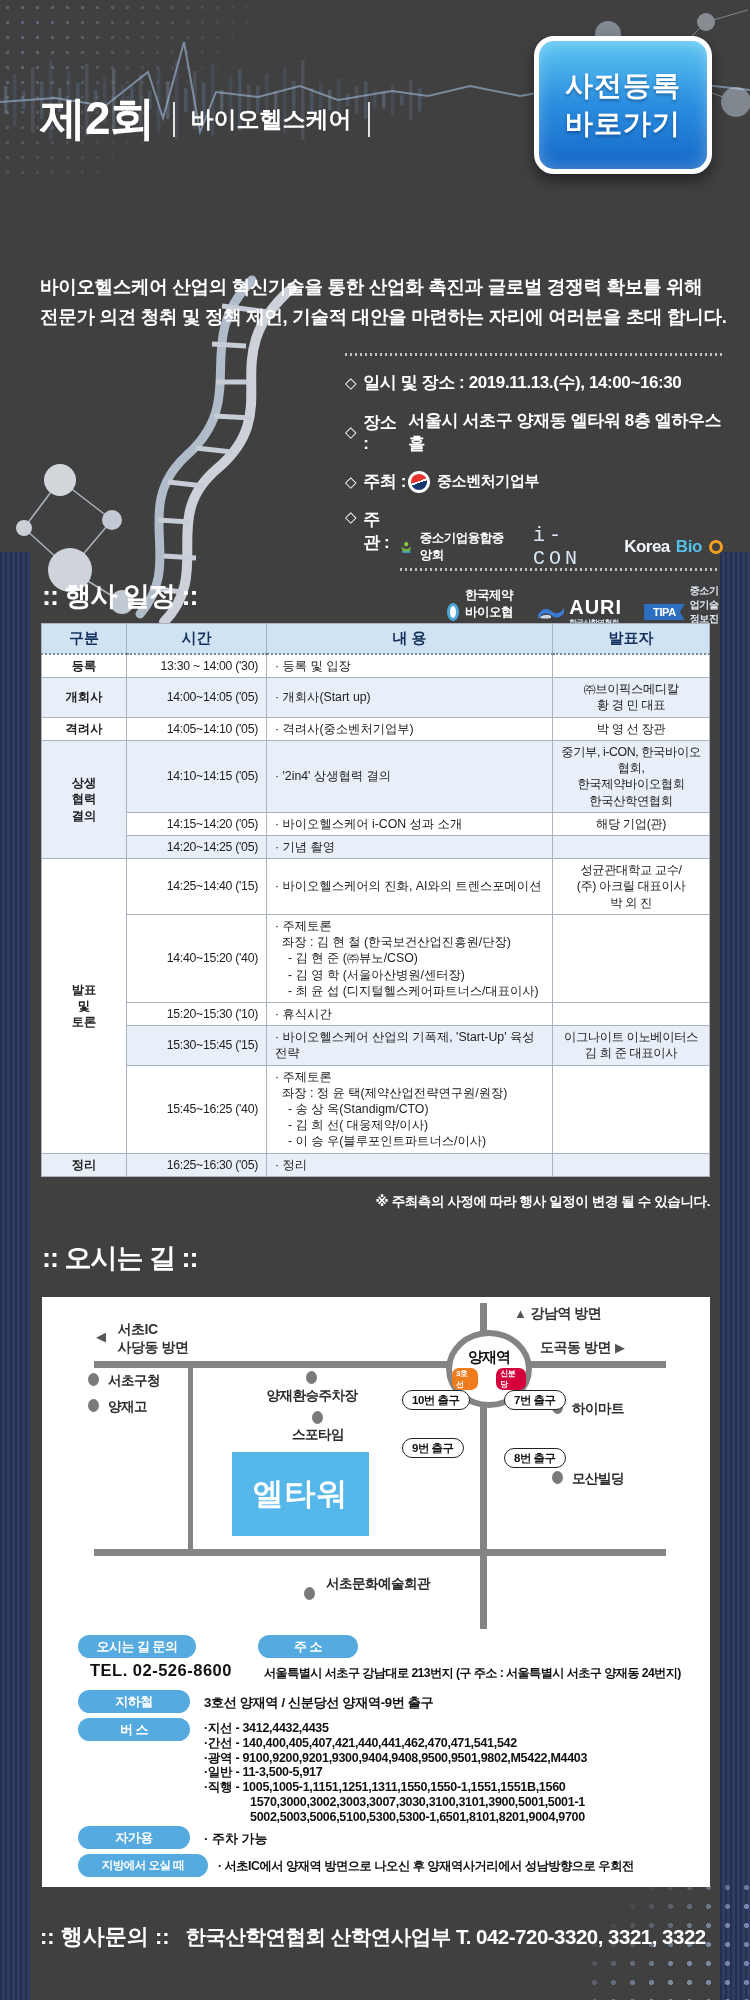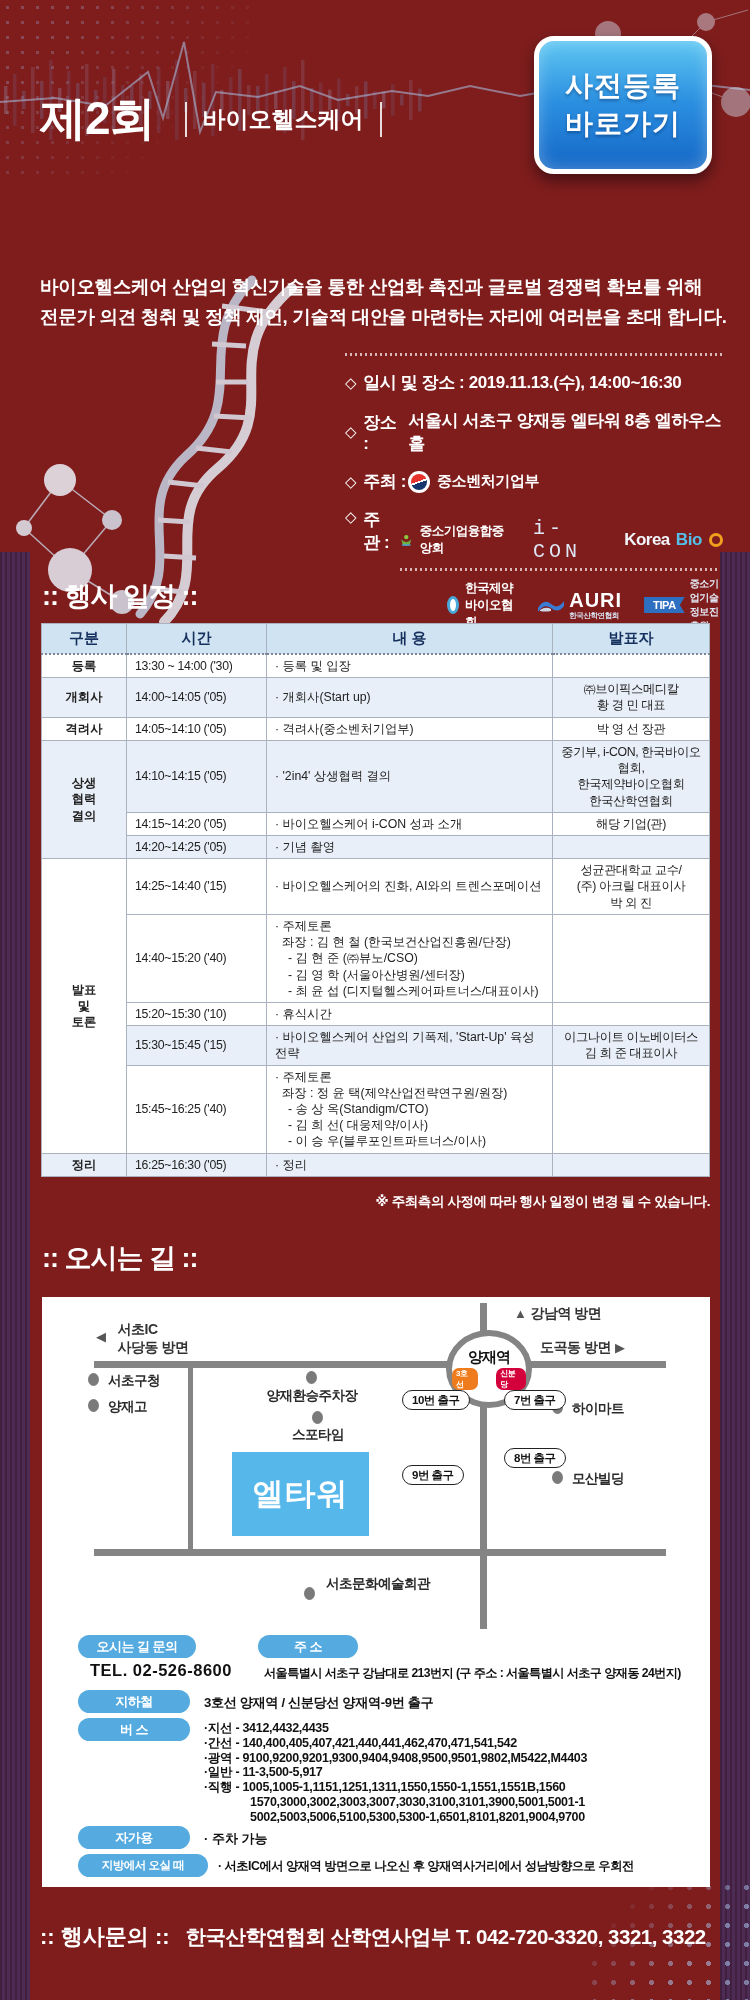--- a/index.html
+++ b/index.html
@@ -1,17 +1,17 @@
 <!DOCTYPE html>
 <html><head>
 <meta charset="utf-8">
 <style>
   html,body{margin:0;padding:0;}
   body{font-family:"Liberation Sans","DejaVu Sans",sans-serif;}
-  .page{position:relative;width:750px;height:2000px;background:#7f1d1d;overflow:hidden;}
+  .page{position:relative;width:750px;height:2000px;background:#404040;overflow:hidden;}
 
   
   .edge{position:absolute;top:552px;bottom:0;width:30px;z-index:1;
     background:#1b2f78;opacity:.55;
     background-image:repeating-linear-gradient(90deg,rgba(10,20,60,.5) 0 2px,rgba(60,90,160,.25) 2px 5px);}
   .edge.left{left:0;} .edge.right{right:0;}
   .dots-tl{position:absolute;left:0;top:0;width:255px;height:175px;z-index:1;
     background-image:radial-gradient(rgba(160,190,235,.55) 1.6px,transparent 1.8px);
     background-size:15px 15px;opacity:.5;
     -webkit-mask-image:linear-gradient(135deg,#000 20%,transparent 75%);
@@ -30,21 +30,21 @@
     background:linear-gradient(180deg,#5ec6f2 0%,#2b8fe0 48%,#1467c6 100%);
     box-shadow:0 7px 14px rgba(0,0,10,.45), inset 0 0 16px rgba(255,255,255,.30);
     display:flex;flex-direction:column;align-items:center;justify-content:center;gap:4px;}
   .btn-register span{color:#fff;font-size:28px;font-weight:800;letter-spacing:1px;
     text-shadow:0 2px 3px rgba(0,30,80,.4);line-height:1.2;}
 
   
   .title-block{position:absolute;left:40px;top:88px;z-index:4;color:#fff;}
   .title-row1{display:flex;align-items:center;}
   .round{font-size:46px;font-weight:800;letter-spacing:-1px;}
-  .category{margin-left:30px;font-size:23px;font-weight:700;padding:2px 16px;
+  .category{margin-left:18px;font-size:23px;font-weight:700;padding:2px 16px;
     border-left:2px solid rgba(255,255,255,.85);border-right:2px solid rgba(255,255,255,.85);}
   .main-title{font-size:50px;font-weight:800;letter-spacing:-2px;margin-top:8px;}
   .description{position:absolute;left:40px;top:272px;z-index:4;color:#fff;
     font-size:18.5px;font-weight:600;line-height:1.62;letter-spacing:-0.3px;}
 
   
   .event-info{position:absolute;left:345px;top:353px;width:378px;z-index:4;color:#fff;}
   .dotline{height:3px;background:repeating-linear-gradient(90deg,rgba(255,255,255,.85) 0 2px,transparent 2px 5px);opacity:.8;}
   .ei-row{margin-top:15px;font-size:17px;font-weight:700;letter-spacing:-0.4px;display:flex;align-items:center;flex-wrap:nowrap;}
   .ei-row .bullet{margin-right:7px;font-size:15px;font-weight:400;}
@@ -78,21 +78,21 @@
   .sched-table-wrap{position:absolute;left:41px;top:623px;width:647px;z-index:4;}
   table.sched{border-collapse:collapse;width:100%;table-layout:fixed;background:#fff;}
   table.sched col.c1{width:85px;} table.sched col.c2{width:140px;}
   table.sched col.c3{width:286px;} table.sched col.c4{width:157px;}
   table.sched th{background:#cfe3f2;color:#16305e;font-size:15px;font-weight:700;
     padding:5px 4px;border:1px solid #aab2bf;border-bottom:2px dotted #7c879a;}
   table.sched td{border:1px solid #aab2bf;padding:3px 8px;font-size:12.3px;color:#222;
     line-height:1.32;vertical-align:middle;background:#fff;}
   table.sched td.sh{background:#e9eff8;}
   td.col-group{text-align:center;white-space:pre-line;font-weight:600;color:#333;}
-  td.col-time{text-align:left;letter-spacing:-0.3px;}
+  td.col-time{text-align:right;letter-spacing:-0.3px;}
   td.col-pres{text-align:center;letter-spacing:-0.4px;}
   .cline.ind1{padding-left:7px;} .cline.ind2{padding-left:13px;}
   .sched-note{position:absolute;right:40px;top:1193px;z-index:4;color:#fff;font-size:13.5px;font-weight:700;letter-spacing:-0.4px;}
 
   
   .dir-title{top:1240px;}
   .map-box{position:absolute;left:42px;top:1297px;width:668px;height:590px;background:#fff;z-index:4;}
   .map-area{position:absolute;left:0;top:0;width:668px;height:332px;}
   .road{position:absolute;background:#848484;}
   .r-h1{left:52px;top:64px;width:572px;height:7px;}
@@ -273,21 +273,21 @@
       <span>주최 :</span>
       <span class="gov-logo">
           <i></i>
         </span>
       <span style="font-size:15px;">중소벤처기업부</span>
     </div>
     <div class="ei-row" style="align-items:flex-start;">
       <span class="bullet">◇</span>
       <span>주관 :</span>
       <div style="margin-left:6px;">
-        <div class="org-row" style="margin-top:9px;">
+        <div class="org-row" style="margin-top:16px;">
           <span class="org">
             <svg class="sprout-icon" viewBox="0 0 20 20">
               <circle cx="10" cy="6" r="3" fill="#8dc63f"></circle>
               <path d="M3,9 Q6,13 10,13 Q14,13 17,9 L15,16 Q10,19 5,16 Z" fill="#6db33f"></path>
               <rect x="4" y="16" width="12" height="2" rx="1" fill="#4aa8d8"></rect>
             </svg>
             <span class="org-label">중소기업융합중앙회</span>
           </span>
           <span class="org icon-logo">i-CON</span>
           <span class="org koreabio">
@@ -502,21 +502,21 @@
       <div class="map-label" style="left:230px;top:129px;width:92px;text-align:center;">스포타임</div>
       <span class="poi-dot" style="left:510px;top:104px;"></span>
       <div class="map-label" style="left:530px;top:103px;">하이마트</div>
       <span class="poi-dot" style="left:510px;top:174px;"></span>
       <div class="map-label" style="left:530px;top:173px;">모산빌딩</div>
       <span class="poi-dot" style="left:262px;top:290px;"></span>
       <div class="map-label" style="left:284px;top:278px;font-family:Liberation Mono, monospace;">서초문화예술회관</div>
 
       <span class="exit" style="left:360px;top:93px;">10번 출구</span>
       <span class="exit" style="left:462px;top:93px;">7번 출구</span>
-      <span class="exit" style="left:360px;top:141px;margin-top:27px;">9번 출구</span>
+      <span class="exit" style="left:360px;top:141px;">9번 출구</span>
       <span class="exit" style="left:462px;top:151px;">8번 출구</span>
 
       <div class="eltower">엘타워</div>
     </div>
 
     <span class="pill p-tel">오시는 길 문의</span>
     <span class="pill p-addr">주 소</span>
     <div class="ctext tel-val">TEL.  02-526-8600</div>
     <div class="ctext addr-val">서울특별시 서초구 강남대로 213번지 (구 주소 : 서울특별시 서초구 양재동 24번지)</div>
     <span class="pill p-subway">지하철</span>

